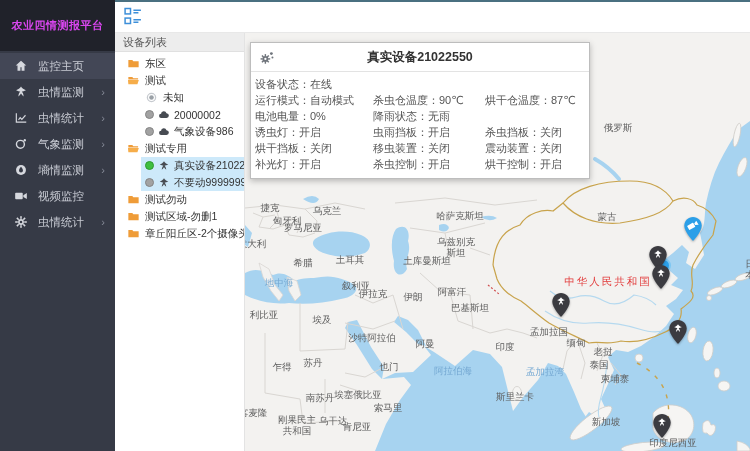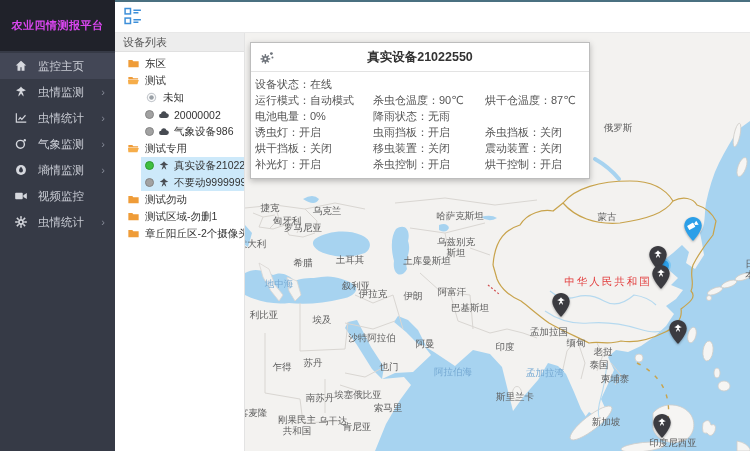--- a/index.html
+++ b/index.html
@@ -41,21 +41,21 @@
   .dot.online{background:#3fbf3f;border:1px solid #2f9a2f;}
   .dot.offline{background:#a2a2a2;border:1px solid #848484;}
   .dev-type{width:12px;height:12px;margin-right:4px;flex:0 0 auto;}
   .dev-type svg{width:12px;height:12px;display:block;fill:#474b52;}
 
   
   .map{position:absolute;left:245px;top:33px;width:505px;height:418px;background:#f3f2f0;overflow:hidden;z-index:5;}
   .map svg.geo{position:absolute;left:0;top:0;}
   .map-label{position:absolute;transform:translate(-50%,-50%);font-size:9.5px;color:#5d5d5d;
              white-space:pre-line;text-align:center;z-index:2;pointer-events:none;line-height:1.15;}
-  .map-label.sea{color:#74a8d2;}
+  .map-label.sea{color:#74a8d2;font-family:Liberation Mono, monospace;}
   .map-label.china{color:#e23c3c;font-size:10.5px;letter-spacing:2px;}
   .marker{position:absolute;width:22px;height:26px;z-index:3;cursor:pointer;}
   .marker svg{width:22px;height:26px;display:block;filter:drop-shadow(0 1px 1px rgba(0,0,0,.3));}
   .blue-dot{position:absolute;width:15px;height:15px;border-radius:50%;background:#2b9fe8;
             border:2px solid #7cc7f3;z-index:2;}
 
   
   .popup{position:absolute;left:5px;top:9px;width:340px;background:#fff;border:1px solid #bdbdbd;
          box-shadow:0 2px 6px rgba(0,0,0,.25);z-index:10;font-size:11px;color:#555;}
   .popup-head{height:29px;display:flex;align-items:center;border-bottom:1px solid #e3e3e3;padding:0 8px;}
@@ -357,21 +357,21 @@
     <div id="map-labels">
         <div class="map-label" style="left: 373px; top: 95px;">俄罗斯</div>
         <div class="map-label" style="left: 362px; top: 184px;">蒙古</div>
         <div class="map-label china" style="left: 363px; top: 248px;">中华人民共和国</div>
         <div class="map-label" style="left: 215px; top: 183px;">哈萨克斯坦</div>
         <div class="map-label" style="left: 211px; top: 215px;">乌兹别克
 斯坦</div>
         <div class="map-label" style="left: 182px; top: 228px;">土库曼斯坦</div>
         <div class="map-label" style="left: 207px; top: 259px;">阿富汗</div>
         <div class="map-label" style="left: 225px; top: 275px;">巴基斯坦</div>
-        <div class="map-label" style="left: 168px; top: 264px; font-family: Liberation Mono, monospace;">伊朗</div>
+        <div class="map-label" style="left: 168px; top: 264px;">伊朗</div>
         <div class="map-label" style="left: 128px; top: 261px;">伊拉克</div>
         <div class="map-label" style="left: 111px; top: 253px;">叙利亚</div>
         <div class="map-label" style="left: 105px; top: 227px;">土耳其</div>
         <div class="map-label" style="left: 82px; top: 178px;">乌克兰</div>
         <div class="map-label" style="left: 25px; top: 175px;">捷克</div>
         <div class="map-label" style="left: 42px; top: 188px;">匈牙利</div>
         <div class="map-label" style="left: 58px; top: 195px;">罗马尼亚</div>
         <div class="map-label" style="left: 7px; top: 211px;">意大利</div>
         <div class="map-label" style="left: 38px; top: 230px; padding-left: 40px;">希腊</div>
         <div class="map-label sea" style="left: 34px; top: 251px;">地中海</div>

